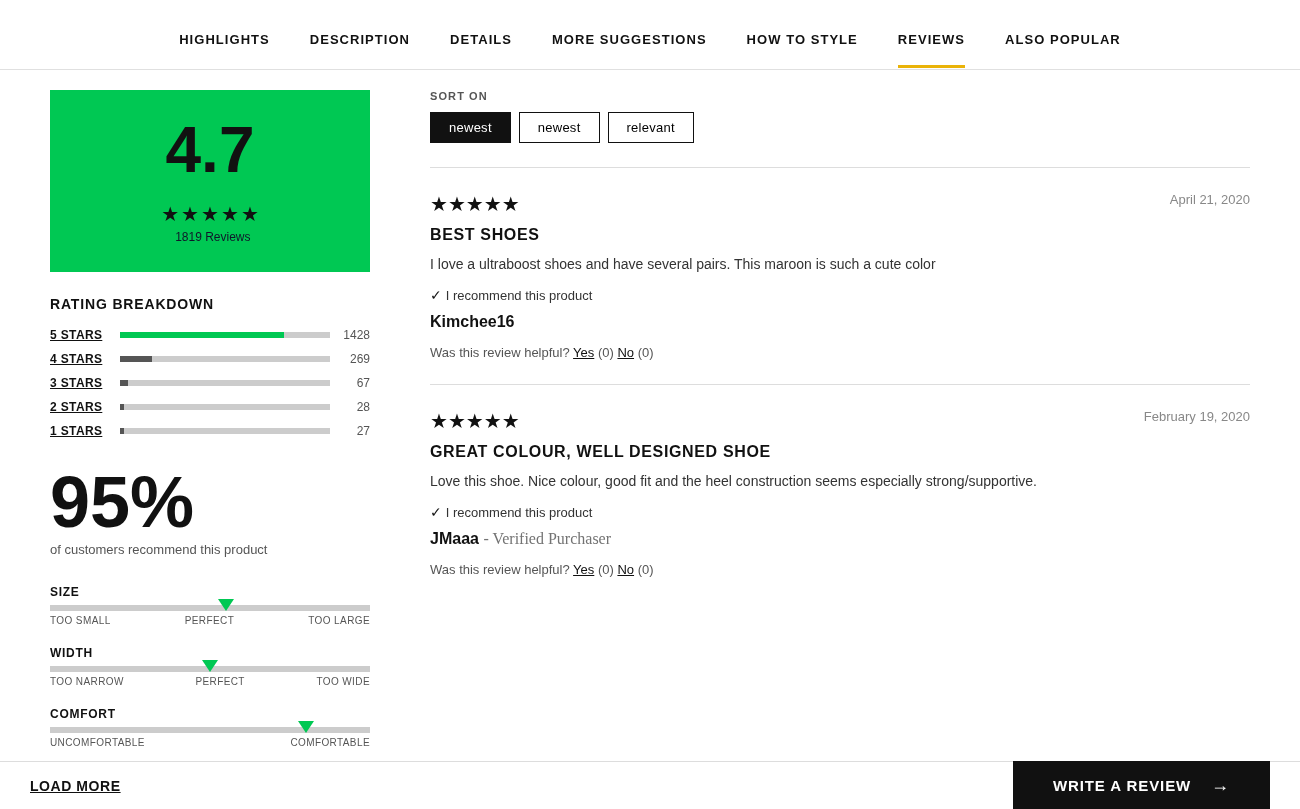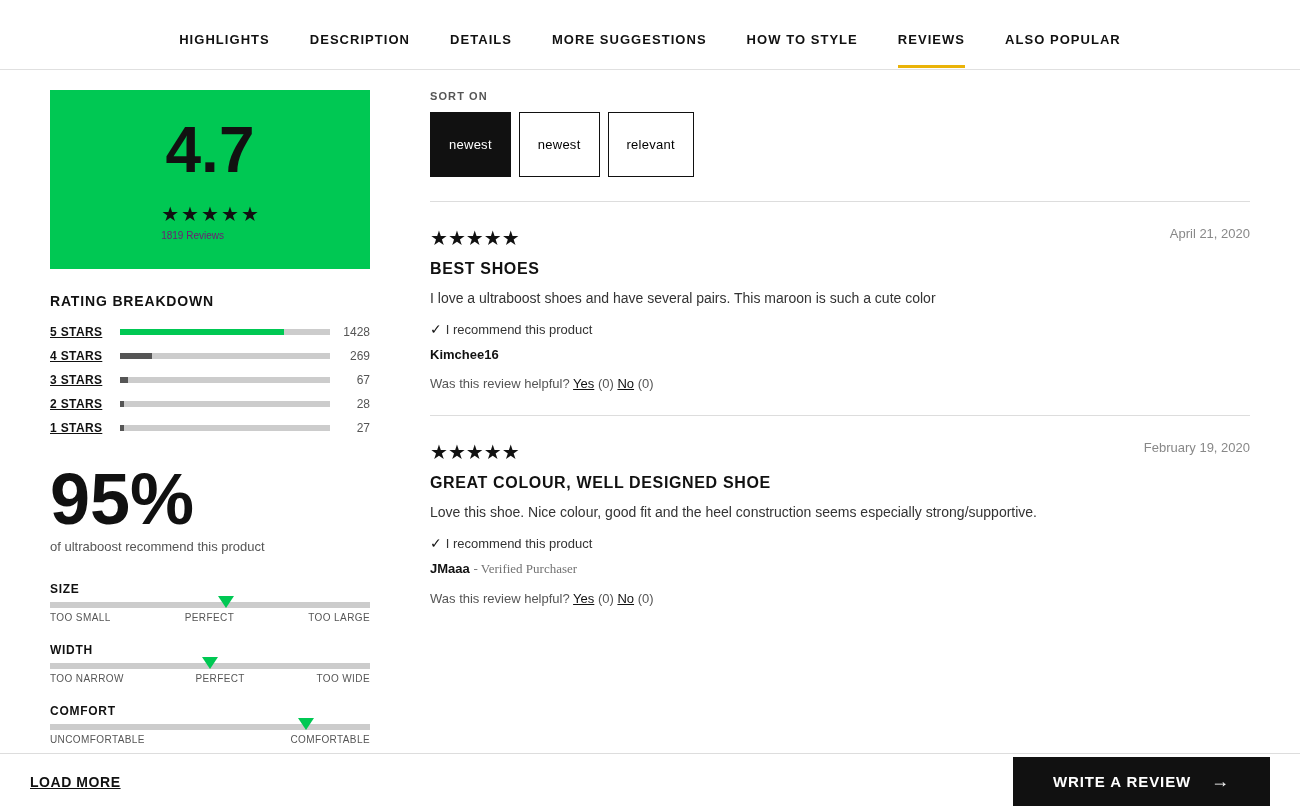--- a/index.html
+++ b/index.html
@@ -60,21 +60,21 @@
       color: #111;
       line-height: 1;
     }
     .rating-right {}
     .stars-row {
       display: flex;
       gap: 2px;
       margin-bottom: 4px;
     }
     .star { color: #111; font-size: 20px; }
-    .rating-count { font-size: 10px; color: #701a75; font-weight: 500; }
+    .rating-count { font-size: 12px; color: #0f172a; font-weight: 500; margin-left: 14px; }
 
     .section-title {
       font-size: 14px;
       font-weight: 900;
       letter-spacing: 0.06em;
       margin-bottom: 16px;
       text-transform: uppercase;
     }
 
     .bar-row {
@@ -180,21 +180,21 @@
       color: #555;
       margin-bottom: 10px;
     }
     .sort-buttons {
       display: flex;
       gap: 8px;
     }
     .sort-btn {
       border: 1px solid #111;
       background: #fff;
-      padding: 24px 18px;
+      padding: 7px 18px;
       font-size: 13px;
       cursor: pointer;
       letter-spacing: 0.02em;
     }
     .sort-btn.active {
       background: #111;
       color: #fff;
     }
 
     .review-card {
@@ -225,21 +225,21 @@
     .recommend-line {
       font-size: 13px;
       color: #333;
       margin-bottom: 10px;
       display: flex;
       align-items: center;
       gap: 4px;
     }
     .checkmark { color: #111; font-size: 14px; }
     .reviewer-name {
-      font-size: 13px;
+      font-size: 16px;
       font-weight: 700;
       margin-bottom: 14px;
     }
     .reviewer-name span {
       font-weight: 400;
       color: #737373;
       font-family: Liberation Serif, serif;
     }
     .helpful-row {
       font-size: 13px;
@@ -256,21 +256,21 @@
       position: fixed;
       bottom: 0;
       left: 0;
       right: 0;
       background: #fff;
       border-top: 1px solid #ddd;
       display: flex;
       align-items: center;
       justify-content: space-between;
       padding: 0 30px;
-      height: 56px;
+      height: 48px;
     }
     .load-more {
       font-size: 14px;
       font-weight: 700;
       text-decoration: underline;
       cursor: pointer;
       letter-spacing: 0.04em;
       text-transform: uppercase;
     }
     .write-review-btn {
@@ -354,21 +354,21 @@
         <div class="bar-row">
           <span class="bar-label">1 STARS</span>
           <div class="bar-track">
             <div class="bar-fill gray" style="width: 2%;"></div>
           </div>
           <span class="bar-count">27</span>
         </div>
       </div>
 
     <div class="recommend-pct">95%</div>
-    <div class="recommend-text">of ultraboost recommend this product</div>
+    <div class="recommend-text">of customers recommend this product</div>
 
     <div id="sliders-container">
         <div class="slider-section">
           <div class="slider-label">SIZE</div>
           <div class="slider-track-wrap">
             <div class="slider-track"></div>
             <div class="slider-indicator" style="left: 55%;"></div>
           </div>
           <div class="slider-labels">
             <span>TOO SMALL</span>

